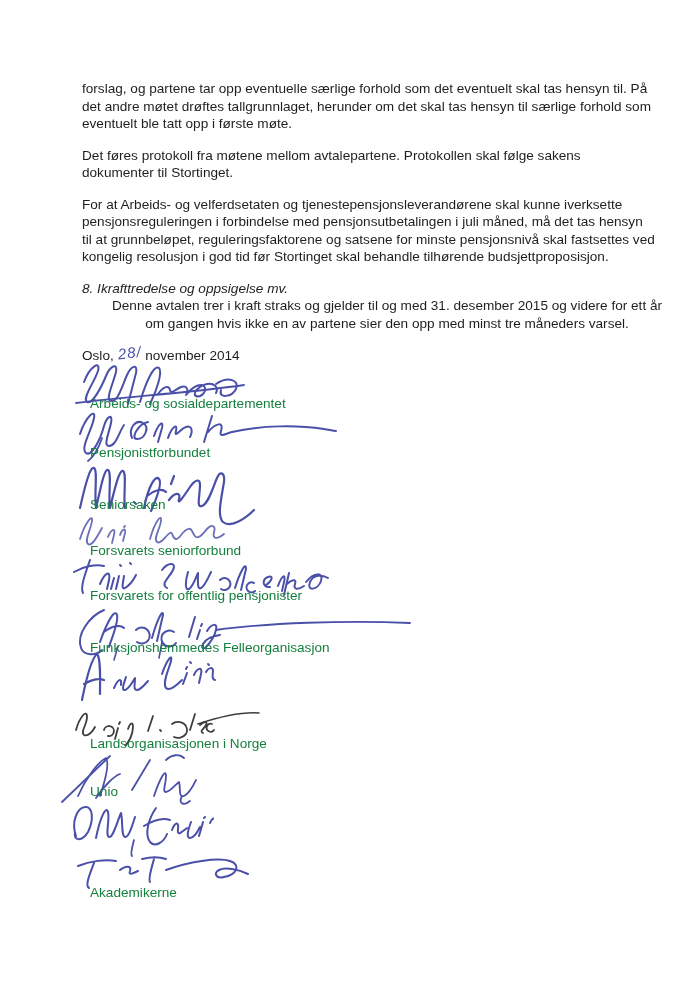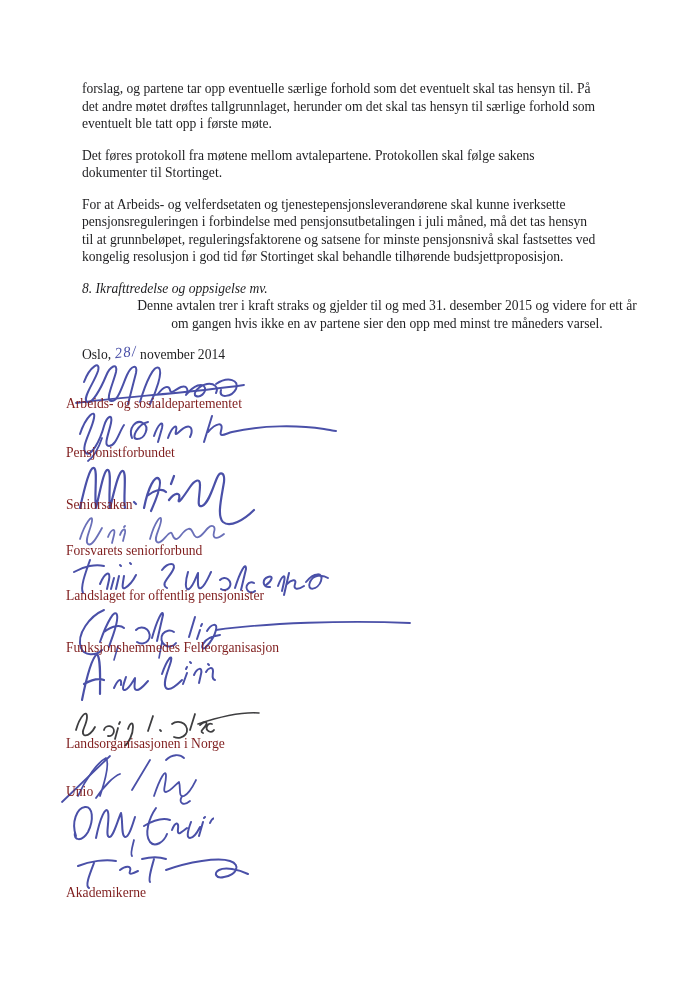--- a/index.html
+++ b/index.html
@@ -1,20 +1,20 @@
 <!DOCTYPE html>
 <html style="--ink-blue: #4a50a8; --ink-blue-light: #6a70b8; --ink-dark: #3e3e40;"><head>
 <meta charset="utf-8">
 <style>
   html,body{margin:0;padding:0;background:#ffffff;}
   .page{
     position:relative;
     width:700px;height:990px;
     background:#ffffff;
-    font-family:Liberation Serif, serif;
+    font-family:Liberation Sans, sans-serif;
     color:#1e1e20;
     overflow:hidden;
   }
   .textblock{
     position:absolute;
     left:82px;top:80px;width:610px;
     font-size:13.6px;line-height:17.5px;
   }
   .para{margin:0 0 14px 0;white-space:pre-line;}
   .heading{margin:0;font-style:italic;white-space:pre-line;}
@@ -26,22 +26,22 @@
     font-size:15px;
     transform:rotate(-7deg) translateY(-2px);
     letter-spacing:1px;
   }
   .sig{position:absolute;}
   .sig path{fill:none;stroke-linecap:round;stroke-linejoin:round;}
   .ink-blue path{stroke:var(--ink-blue,#4a50a8);}
   .ink-blue-light path{stroke:var(--ink-blue-light,#6a70b8);}
   .ink-dark path{stroke:var(--ink-dark,#3e3e40);}
   .sig-label{
-    position:absolute;left:66px;
-    font-size:13.6px;line-height:16px;color:#7f1d1d;
+    position:absolute;left:90px;
+    font-size:13.6px;line-height:16px;color:#15803d;
     white-space:nowrap;
   }
 </style>
 </head>
 <body>
 
 <div class="page">
 
   <div class="textblock">
     <p class="para">forslag, og partene tar opp eventuelle særlige forhold som det eventuelt skal tas hensyn til. På
@@ -93,21 +93,21 @@
   <div class="sig-label" style="top:543px">Forsvarets seniorforbund</div>
 
   <svg class="sig ink-blue" style="left:70px;top:550px" width="262" height="48" viewBox="0 0 262 48">
     <path stroke-width="2" d="M4,22 C14,16 26,14 34,16 M20,10 C15,24 10,38 13,43"></path>
     <path stroke-width="2" d="M30,34 c5,-12 11,-14 9,-4 l-2,9 m7,-11 l-3,11 m8,-13 l-3,13 m8,-13 c-1,7 -3,14 1,12 c5,-3 9,-9 11,-13"></path>
     <path stroke-width="2" d="M50,15 l1,1 M60,13 l1,1"></path>
     <path stroke-width="2" d="M92,20 C98,12 107,12 103,20 C99,28 90,34 97,38"></path>
     <path stroke-width="2" d="M118,22 C115,32 115,41 119,39 C123,37 126,27 128,23 C128,31 127,40 131,38 C135,36 139,26 141,22 M150,30 a6,6 0 1 1 1,9 M165,38 C170,22 176,11 176,19 L171,40 M184,33 a5,5 0 1 0 1,8 M196,35 C202,31 204,25 198,27 C192,29 192,38 200,37 M208,36 c4,-11 8,-13 6,-4 l-2,9 m7,-18 l-5,22 m3,-11 c4,-4 10,-6 8,0 c-2,6 3,6 9,2"></path>
     <path stroke-width="2" d="M236,32 C244,22 254,22 251,31 C248,40 236,42 240,32 C243,25 252,24 258,28"></path>
   </svg>
-  <div class="sig-label" style="top:588px">Landslaget for offentlig pensjonister</div>
+  <div class="sig-label" style="top:588px">Forsvarets for offentlig pensjonister</div>
 
   <svg class="sig ink-blue" style="left:66px;top:596px" width="350" height="66" viewBox="0 0 350 66">
     <path stroke-width="2" d="M38,14 C24,20 10,38 15,52 C18,60 30,60 36,54"></path>
     <path stroke-width="2" d="M34,46 C41,26 49,12 51,19 C53,26 45,44 43,51 M38,36 C46,30 54,28 58,32"></path>
     <path stroke-width="2" d="M70,34 a8,8 0 1 1 1,12 M86,42 C91,24 97,12 97,19 L91,45"></path>
     <path stroke-width="2" d="M108,36 a8,8 0 1 0 2,11 M123,41 l6,-20 m5,13 l-3,9 m4,-13 l1,-2 m5,7 c4,-7 11,-9 9,-1 c-2,8 -6,13 -10,17 c-3,3 -5,1 -3,-3 c3,-6 10,-8 17,-9"></path>
     <path stroke-width="1.8" d="M150,34 C200,27 280,24 344,27"></path>
     <path stroke-width="1.6" d="M52,50 L48,64 M96,46 L93,62"></path>
   </svg>
   <div class="sig-label" style="top:640px">Funksjonshemmedes Felleorganisasjon</div>

